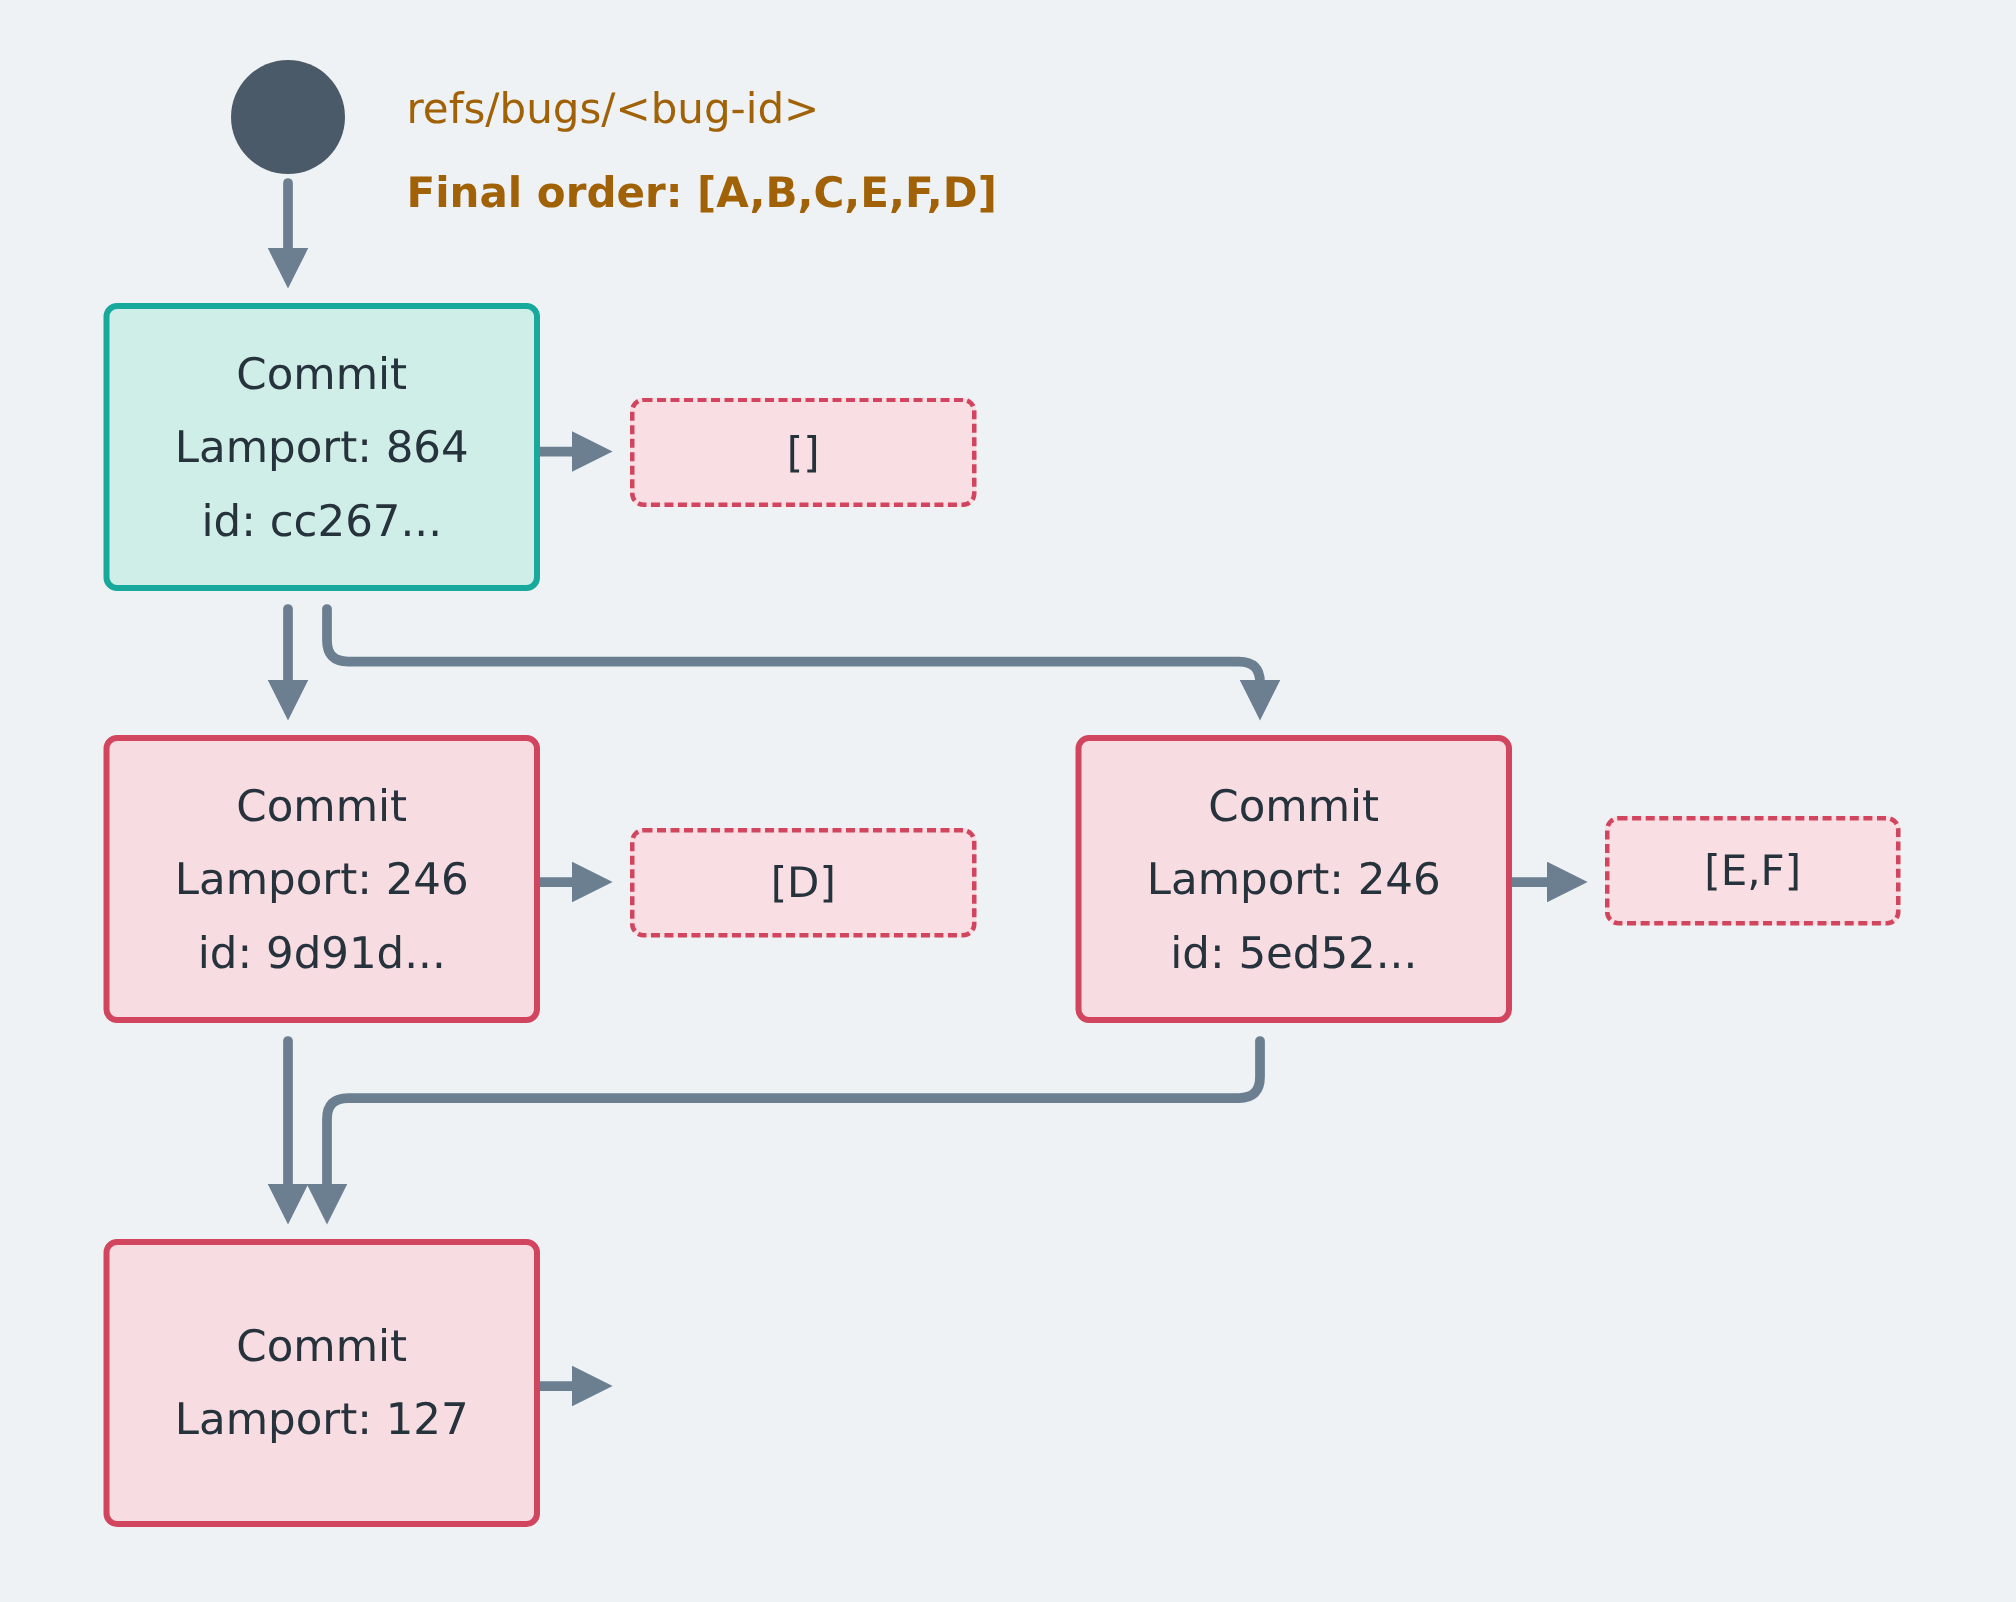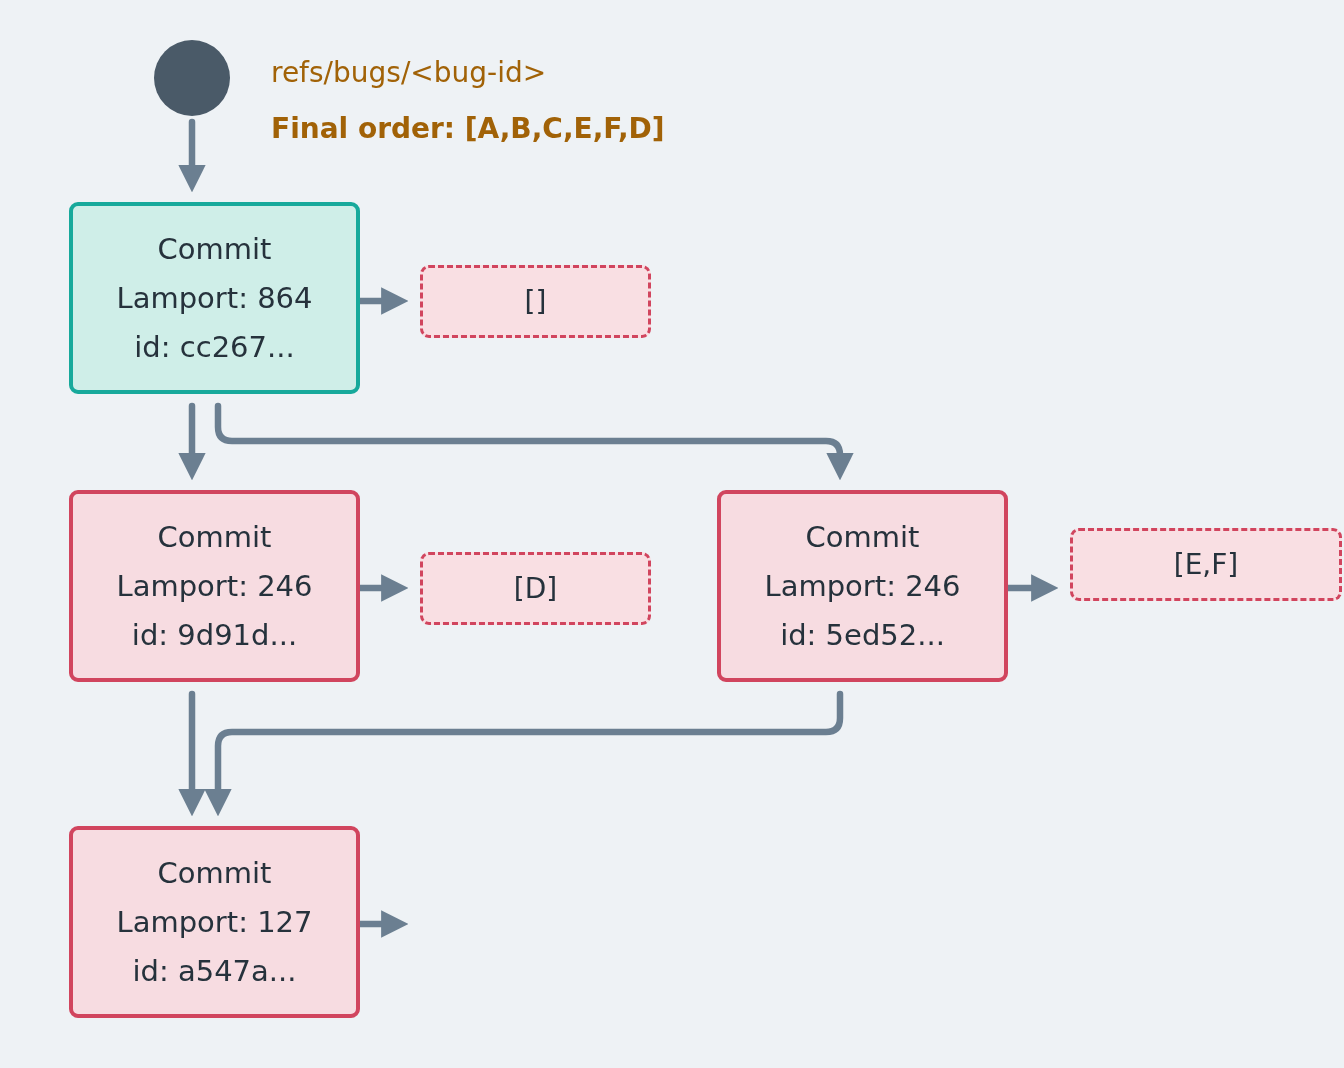--- a/index.html
+++ b/index.html
@@ -171,23 +171,22 @@
 
   <div class="commit-node pink" style="left:694px; top:490px; width:291px; height:192px;">
     <div class="cl">Commit</div>
     <div class="cl">Lamport: 246</div>
     <div class="cl">id: 5ed52...</div>
   </div>
 
   <div class="commit-node pink" style="left:46px; top:826px; width:291px; height:192px;">
     <div class="cl">Commit</div>
     <div class="cl">Lamport: 127</div>
-    <div class="cl">id: a547a...</div>
   </div>
 
   <div class="ops-box" style="left:420px; top:265px; width:231px; height:73px;">[]</div>
 
   <div class="ops-box" style="left:420px; top:552px; width:231px; height:73px;">[D]</div>
 
-  <div class="ops-box" style="left:1070px; top:528px; width:272px; height:73px;">[E,F]</div>
+  <div class="ops-box" style="left:1070px; top:544px; width:197px; height:73px;">[E,F]</div>
 
 
 </div>
 
 </body></html>

